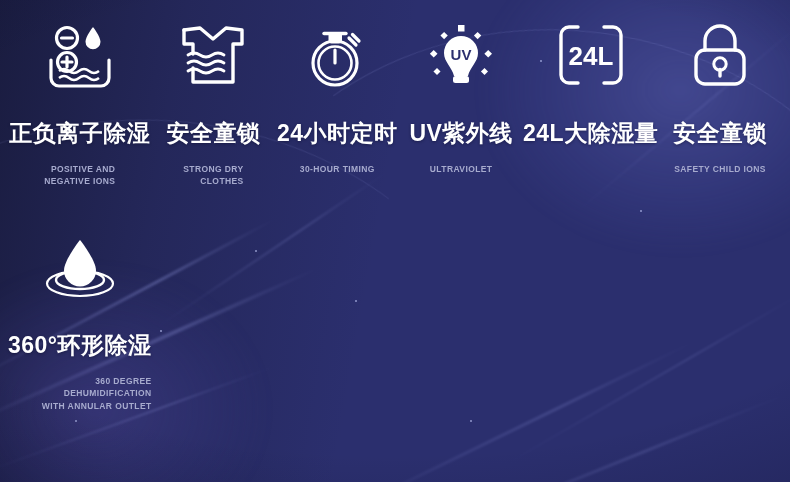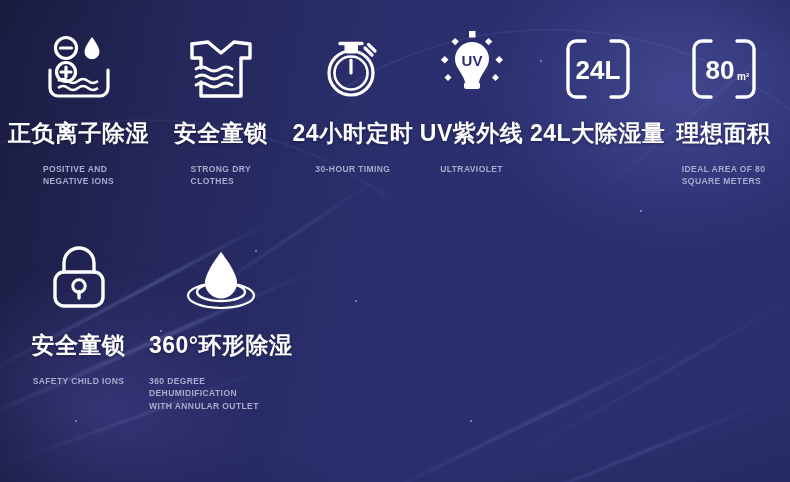--- a/index.html
+++ b/index.html
@@ -86,39 +86,39 @@
   }
   .cell {
     display: flex;
     flex-direction: column;
     align-items: center;
     justify-content: flex-start;
   }
   .icon-wrap {
     height: 76px;
     display: flex;
-    align-items: flex-end;
+    align-items: flex-start;
     justify-content: center;
   }
   .title {
     color: #ffffff;
     font-size: 23px;
     font-weight: bold;
     letter-spacing: 0.5px;
     white-space: nowrap;
     margin-top: 18px;
     text-shadow: 0 1px 3px rgba(10,10,40,0.45);
   }
   .subtitle {
     color: #a7abce;
     font-size: 8.5px;
     font-weight: bold;
     letter-spacing: 0.4px;
     line-height: 1.45;
-    text-align: left;
+    text-align: right;
     margin-top: 14px;
     max-width: 150px;
   }
   .cell.wide .subtitle { max-width: 200px; }
   .icon-svg { display: block; }
 </style>
 </head>
 <body>
 
 <div id="stage">
@@ -235,32 +235,20 @@
       <div class="icon-wrap">
         <svg class="icon-svg" width="70" height="62" viewBox="0 0 70 62" fill="none" stroke="#ffffff" stroke-width="3.4" stroke-linecap="round" stroke-linejoin="round">
           <path d="M22 3 L13 3 A8 8 0 0 0 5 11 L5 51 A8 8 0 0 0 13 59 L22 59"></path>
           <path d="M48 3 L57 3 A8 8 0 0 1 65 11 L65 51 A8 8 0 0 1 57 59 L48 59"></path>
           <text x="35" y="41" font-family="'Liberation Sans', sans-serif" font-size="26" font-weight="bold" fill="#ffffff" stroke="none" text-anchor="middle">24L</text>
         </svg>
       </div>
       <div class="title">24L大除湿量</div>
     </div>
 
-    <div class="cell">
-      <div class="icon-wrap">
-        <svg class="icon-svg" width="70" height="62" viewBox="0 0 70 62" fill="none" stroke="#ffffff" stroke-width="3.4" stroke-linecap="round" stroke-linejoin="round">
-          <path d="M22 3 L13 3 A8 8 0 0 0 5 11 L5 51 A8 8 0 0 0 13 59 L22 59"></path>
-          <path d="M48 3 L57 3 A8 8 0 0 1 65 11 L65 51 A8 8 0 0 1 57 59 L48 59"></path>
-          <text x="31" y="41" font-family="'Liberation Sans', sans-serif" font-size="26" font-weight="bold" fill="#ffffff" stroke="none" text-anchor="middle">80</text>
-          <text x="48" y="42" font-family="'Liberation Sans', sans-serif" font-size="10" font-weight="bold" fill="#ffffff" stroke="none" text-anchor="start">m²</text>
-        </svg>
-      </div>
-      <div class="title">理想面积</div>
-      <div class="subtitle">IDEAL AREA OF 80<br>SQUARE METERS</div>
-    </div>
 
     <div class="cell">
       <div class="icon-wrap">
         <svg class="icon-svg" width="62" height="66" viewBox="0 0 62 66" fill="none" stroke="#ffffff" stroke-width="3.4" stroke-linecap="round" stroke-linejoin="round">
           <path d="M16 26 L16 17 A15 15 0 0 1 46 17 L46 26"></path>
           <rect x="7" y="26" width="48" height="34" rx="9"></rect>
           <circle cx="31" cy="40" r="6.2" stroke-width="3"></circle>
           <path d="M31 45.5 L31 52" stroke-width="3.4"></path>
         </svg>
       </div>

